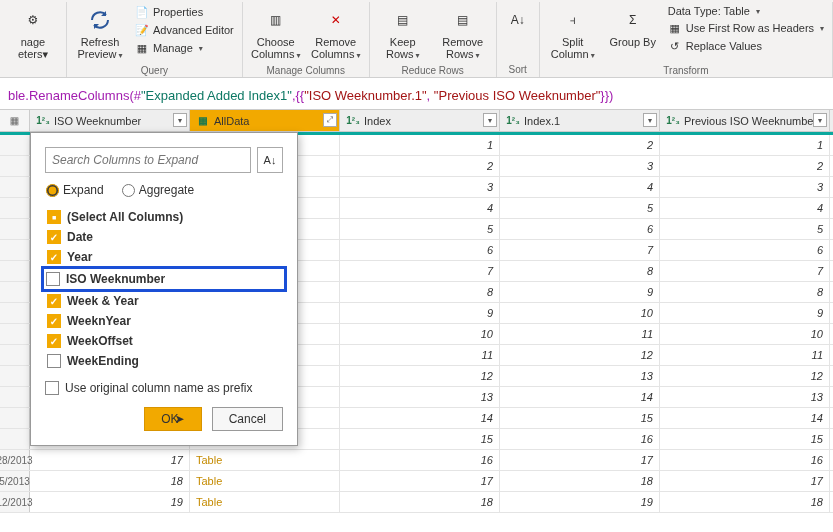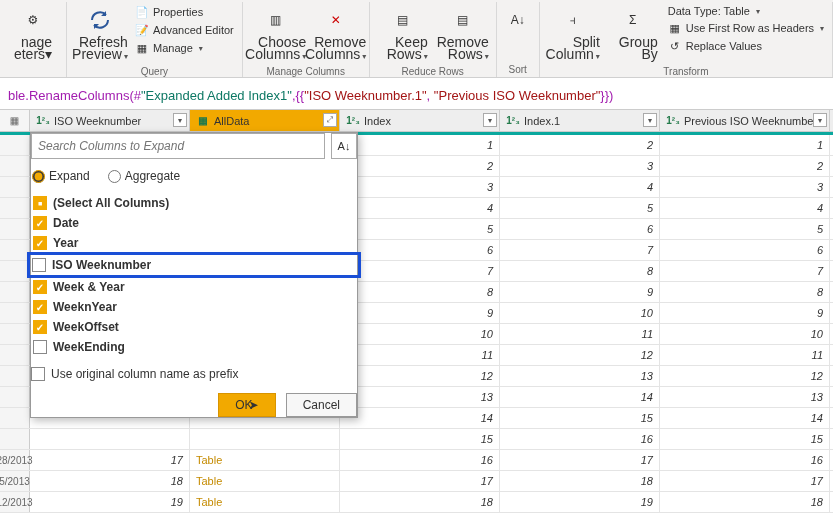--- a/index.html
+++ b/index.html
@@ -5,21 +5,21 @@
   * { box-sizing: border-box; margin: 0; padding: 0; font-family: "Segoe UI", Tahoma, sans-serif; }
   body { background: #fff; font-size: 12px; color: #333; overflow: hidden; width: 833px; height: 532px; }
 
   
   .ribbon { display: flex; background: #f3f2f1; border-bottom: 1px solid #d0d0d0; height: 78px; padding: 2px 0 0 0; }
   .rgroup { display: flex; flex-direction: column; border-right: 1px solid #d8d8d8; padding: 2px 6px; }
   .rgroup-body { display: flex; flex: 1; align-items: flex-start; gap: 6px; }
   .rgroup-label { text-align: center; font-size: 10px; color: #666; padding-top: 1px; }
   .big-btn { display: flex; flex-direction: column; align-items: center; width: 54px; padding: 2px; cursor: pointer; }
   .big-btn .icon { width: 28px; height: 28px; display:flex; align-items:center; justify-content:center; }
-  .big-btn span.lbl { font-size: 14px; text-align: right; line-height: 12px; margin-top: 2px; }
+  .big-btn span.lbl { font-size: 11px; text-align: center; line-height: 12px; margin-top: 2px; }
   .mini-list { display: flex; flex-direction: column; gap: 2px; }
   .mini-btn { display: flex; align-items: center; gap: 4px; font-size: 11px; cursor: pointer; padding: 1px 2px; white-space: nowrap; }
   .mini-btn .mi { width: 14px; height: 14px; display:flex; align-items:center; justify-content:center; }
   .drop::after { content: "▾"; font-size: 8px; margin-left: 2px; color: #555; }
 
   
   .formula { padding: 10px 8px 6px 8px; font-family: Consolas, monospace; font-size: 13px; white-space: nowrap; overflow: hidden; }
   .fk { color: #a21caf; }
   .fs1 { color: #a31515; }
   .fs2 { color: #0d7864; }
@@ -45,25 +45,25 @@
   .c-iso { width: 160px; }
   .c-all { width: 150px; }
   .c-idx { width: 160px; }
   .c-idx1 { width: 160px; }
   .c-prev { width: 170px; }
 
   
   .popup {
     position: absolute;
     left: 30px; top: 22px;
-    width: 328px;
+    width: 268px;
     background: #fff;
     border: 1px solid #999;
     box-shadow: 2px 3px 8px rgba(0,0,0,0.25);
-    padding: 0;
+    padding: 14px;
     font-size: 12px;
     z-index: 10;
   }
   .popup .searchrow { display:flex; gap:6px; margin-bottom:10px; }
   .popup input.search { flex:1; border:1px solid #aaa; padding:4px 6px; font-size:12px; font-style: italic; color:#888; }
   .sortbtn { width:26px; height:26px; border:1px solid #aaa; display:flex; align-items:center; justify-content:center; cursor:pointer; font-size:11px;}
   .radios { display:flex; gap:18px; margin: 6px 0 10px 1px; }
   .radios label { display:flex; align-items:center; gap:4px; cursor:pointer; }
   .radios input { accent-color:#f2a900; }
   .collist { margin: 4px 0 10px 0; font-weight: bold; }

